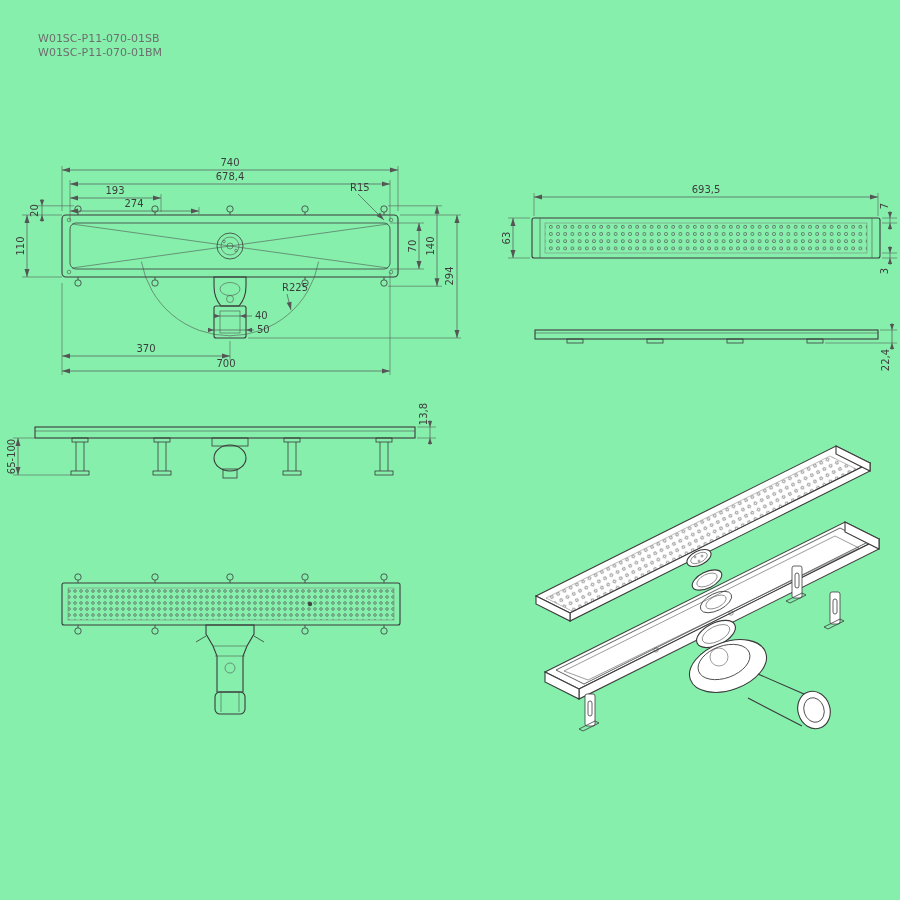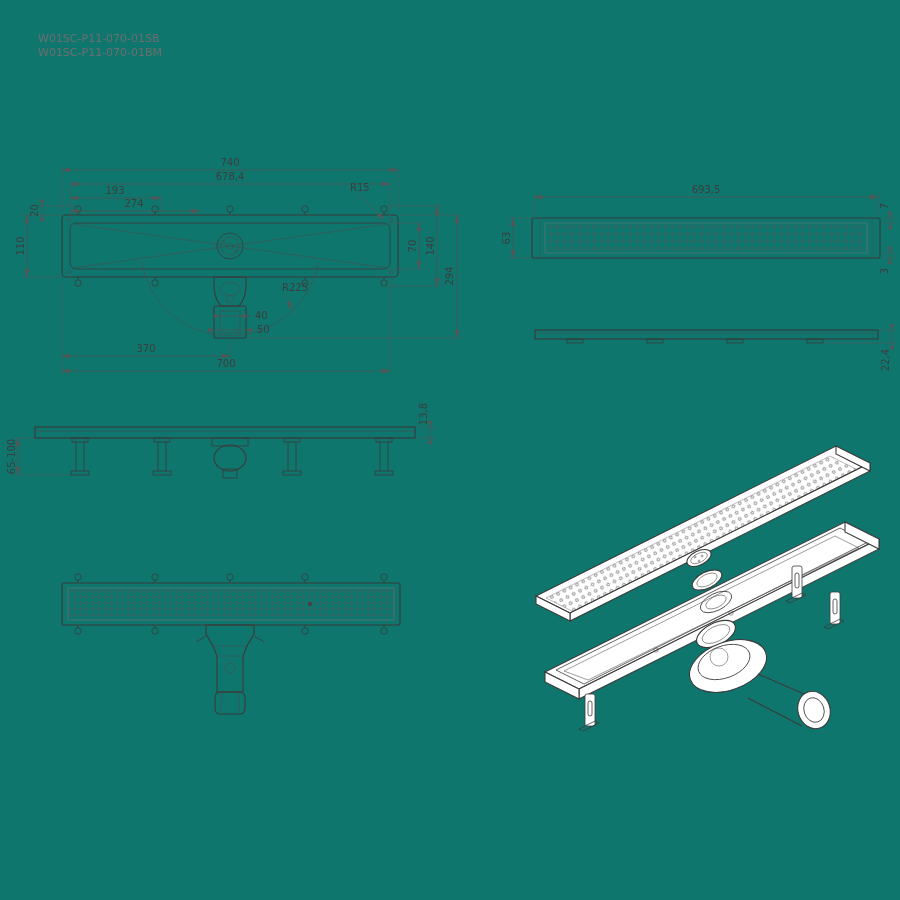--- a/index.html
+++ b/index.html
@@ -1,16 +1,16 @@
 <!DOCTYPE html>
 <html><head>
 <meta charset="utf-8">
 <style>
   html,body { margin:0; padding:0; background:#ffffff; }
-  .page { width:900px; height:900px; position:relative; background:#0f766e; overflow:hidden; }
+  .page { width:900px; height:900px; position:relative; background:#86efac; overflow:hidden; }
   svg { display:block; }
   svg text { font-family:"DejaVu Sans", sans-serif; }
   .dimtxt { font-size:10px; fill:#3d3d3d; text-anchor:middle; }
   .dimtxt.start { text-anchor:start; }
   .pn { font-size:11px; fill:#6e6e6e; text-anchor:start; }
   .obj  { fill:none; stroke:#3a3a3a; stroke-width:1.1; }
   .objf { fill:#ffffff; stroke:#3a3a3a; stroke-width:1.1; }
   .med  { fill:none; stroke:#3a3a3a; stroke-width:0.8; }
   .thin { fill:none; stroke:#4a4a4a; stroke-width:0.55; }
   .dim  { fill:none; stroke:#555; stroke-width:0.7; }

